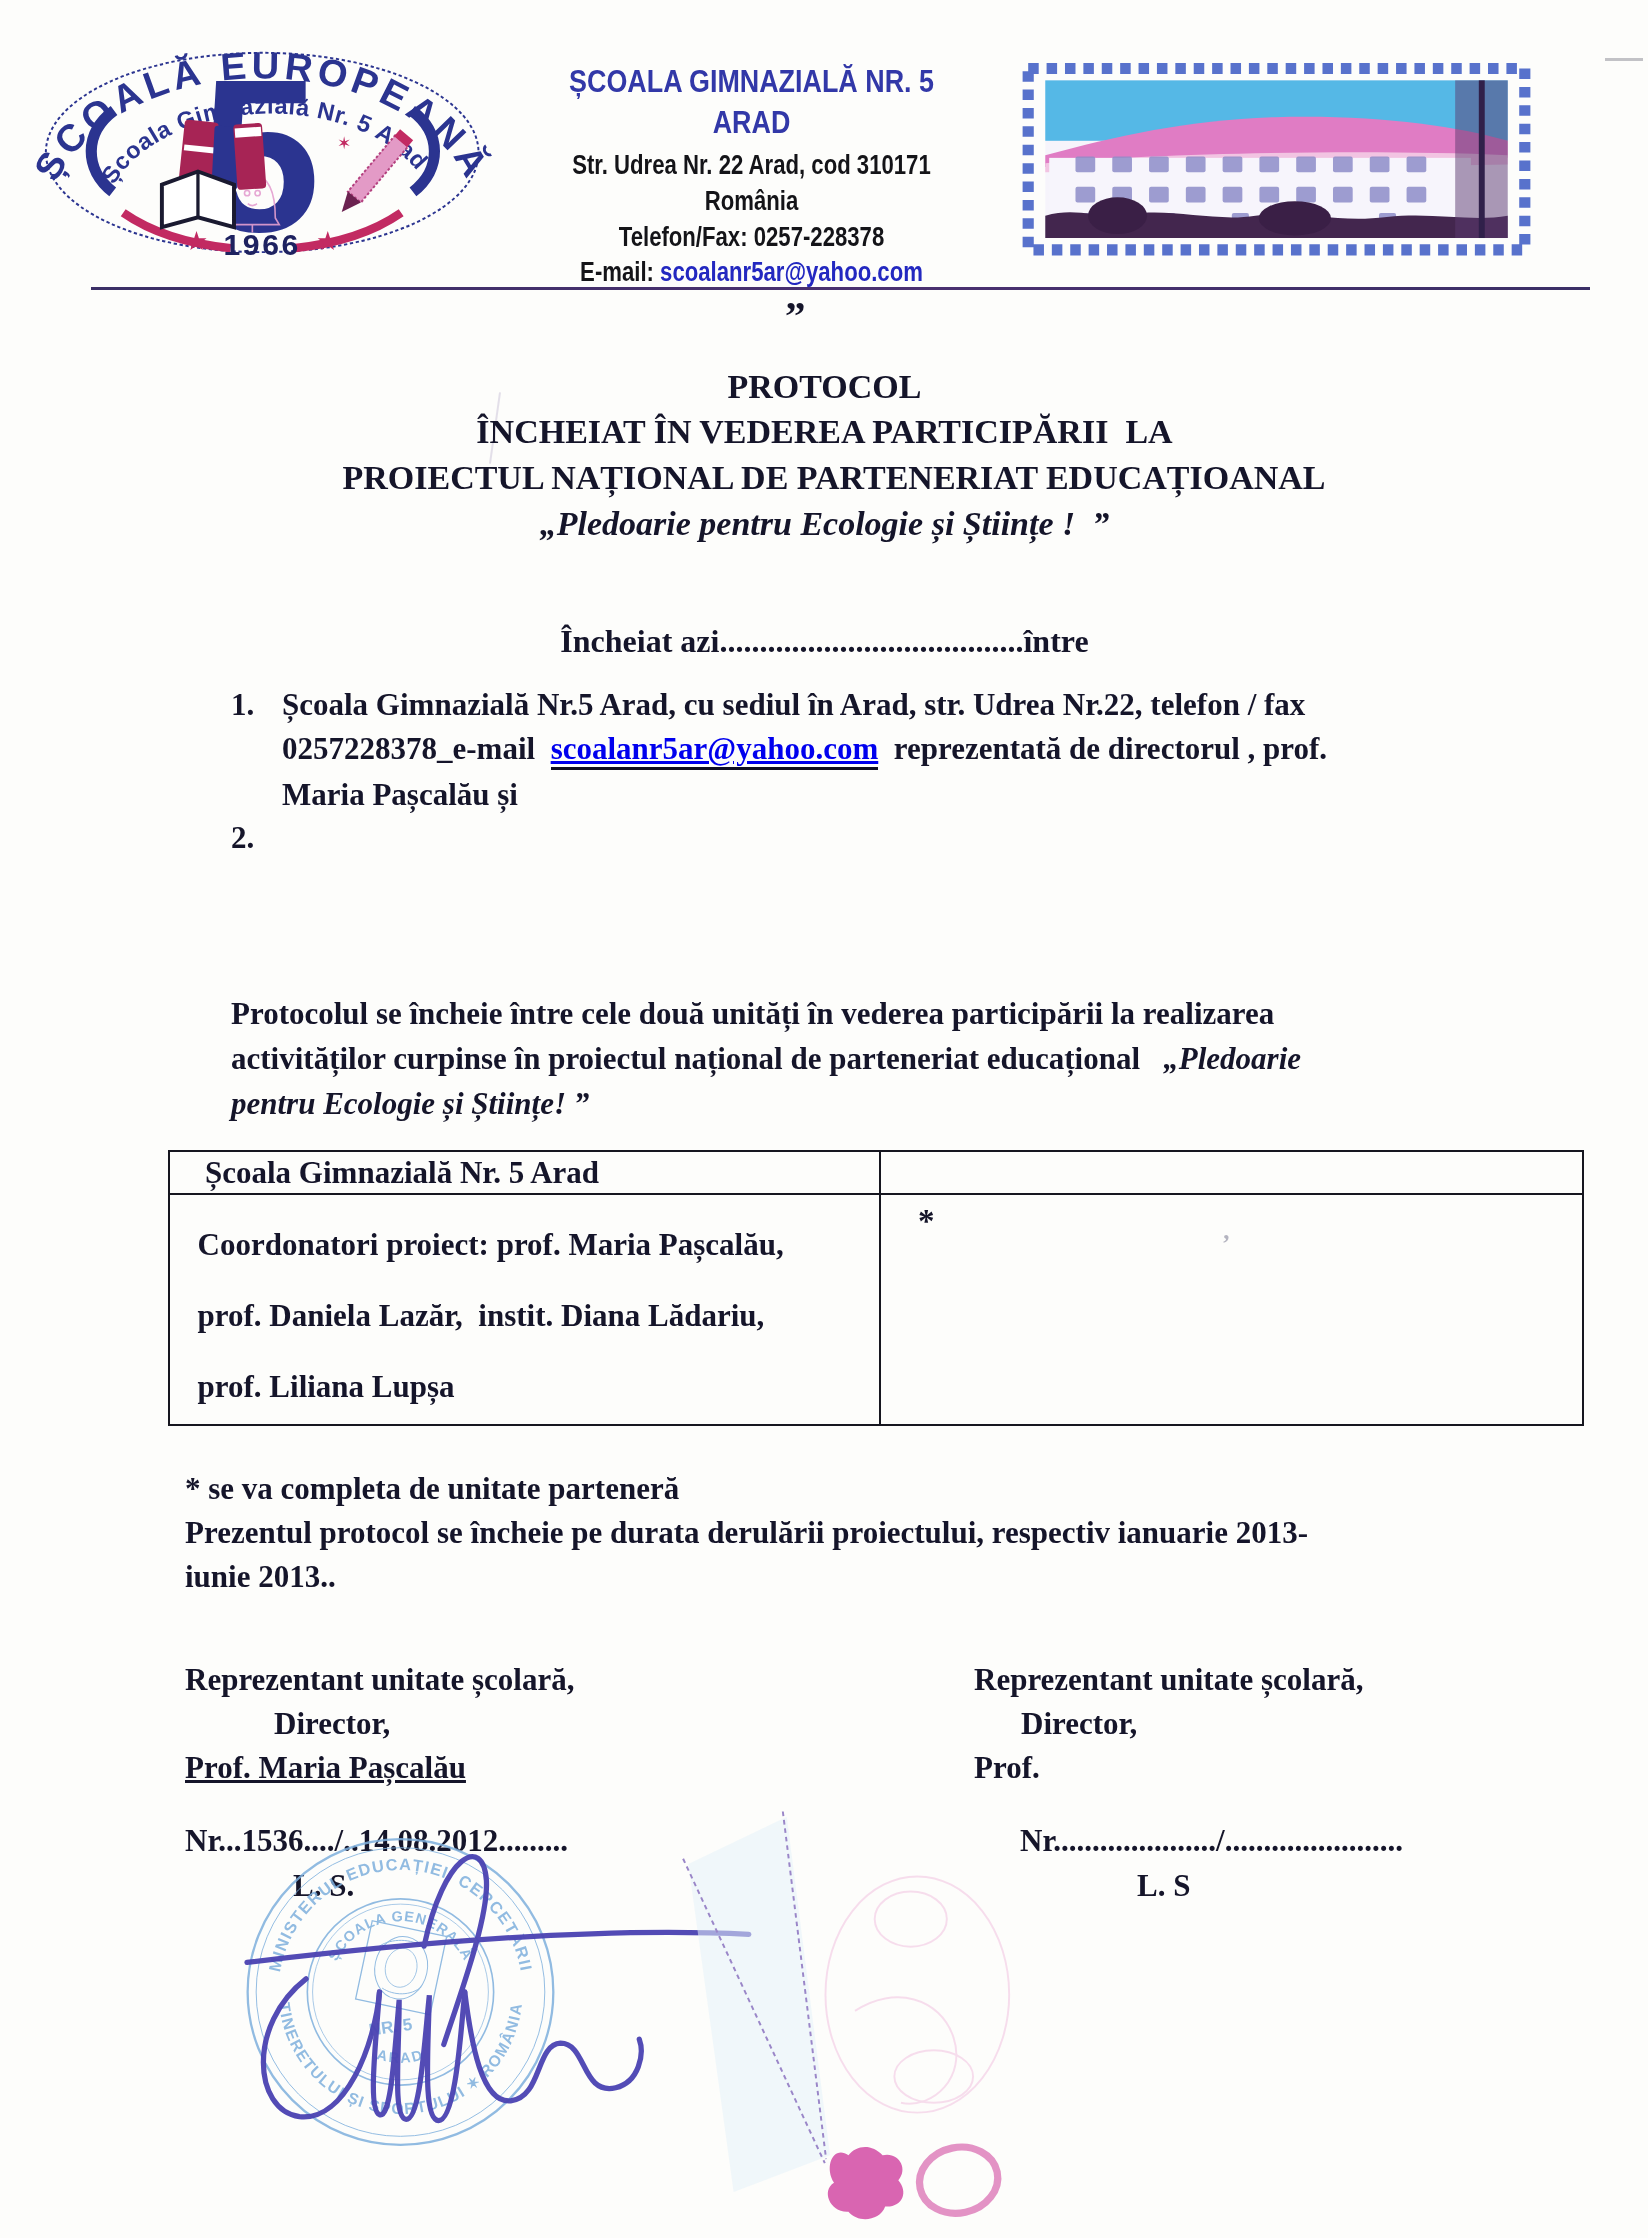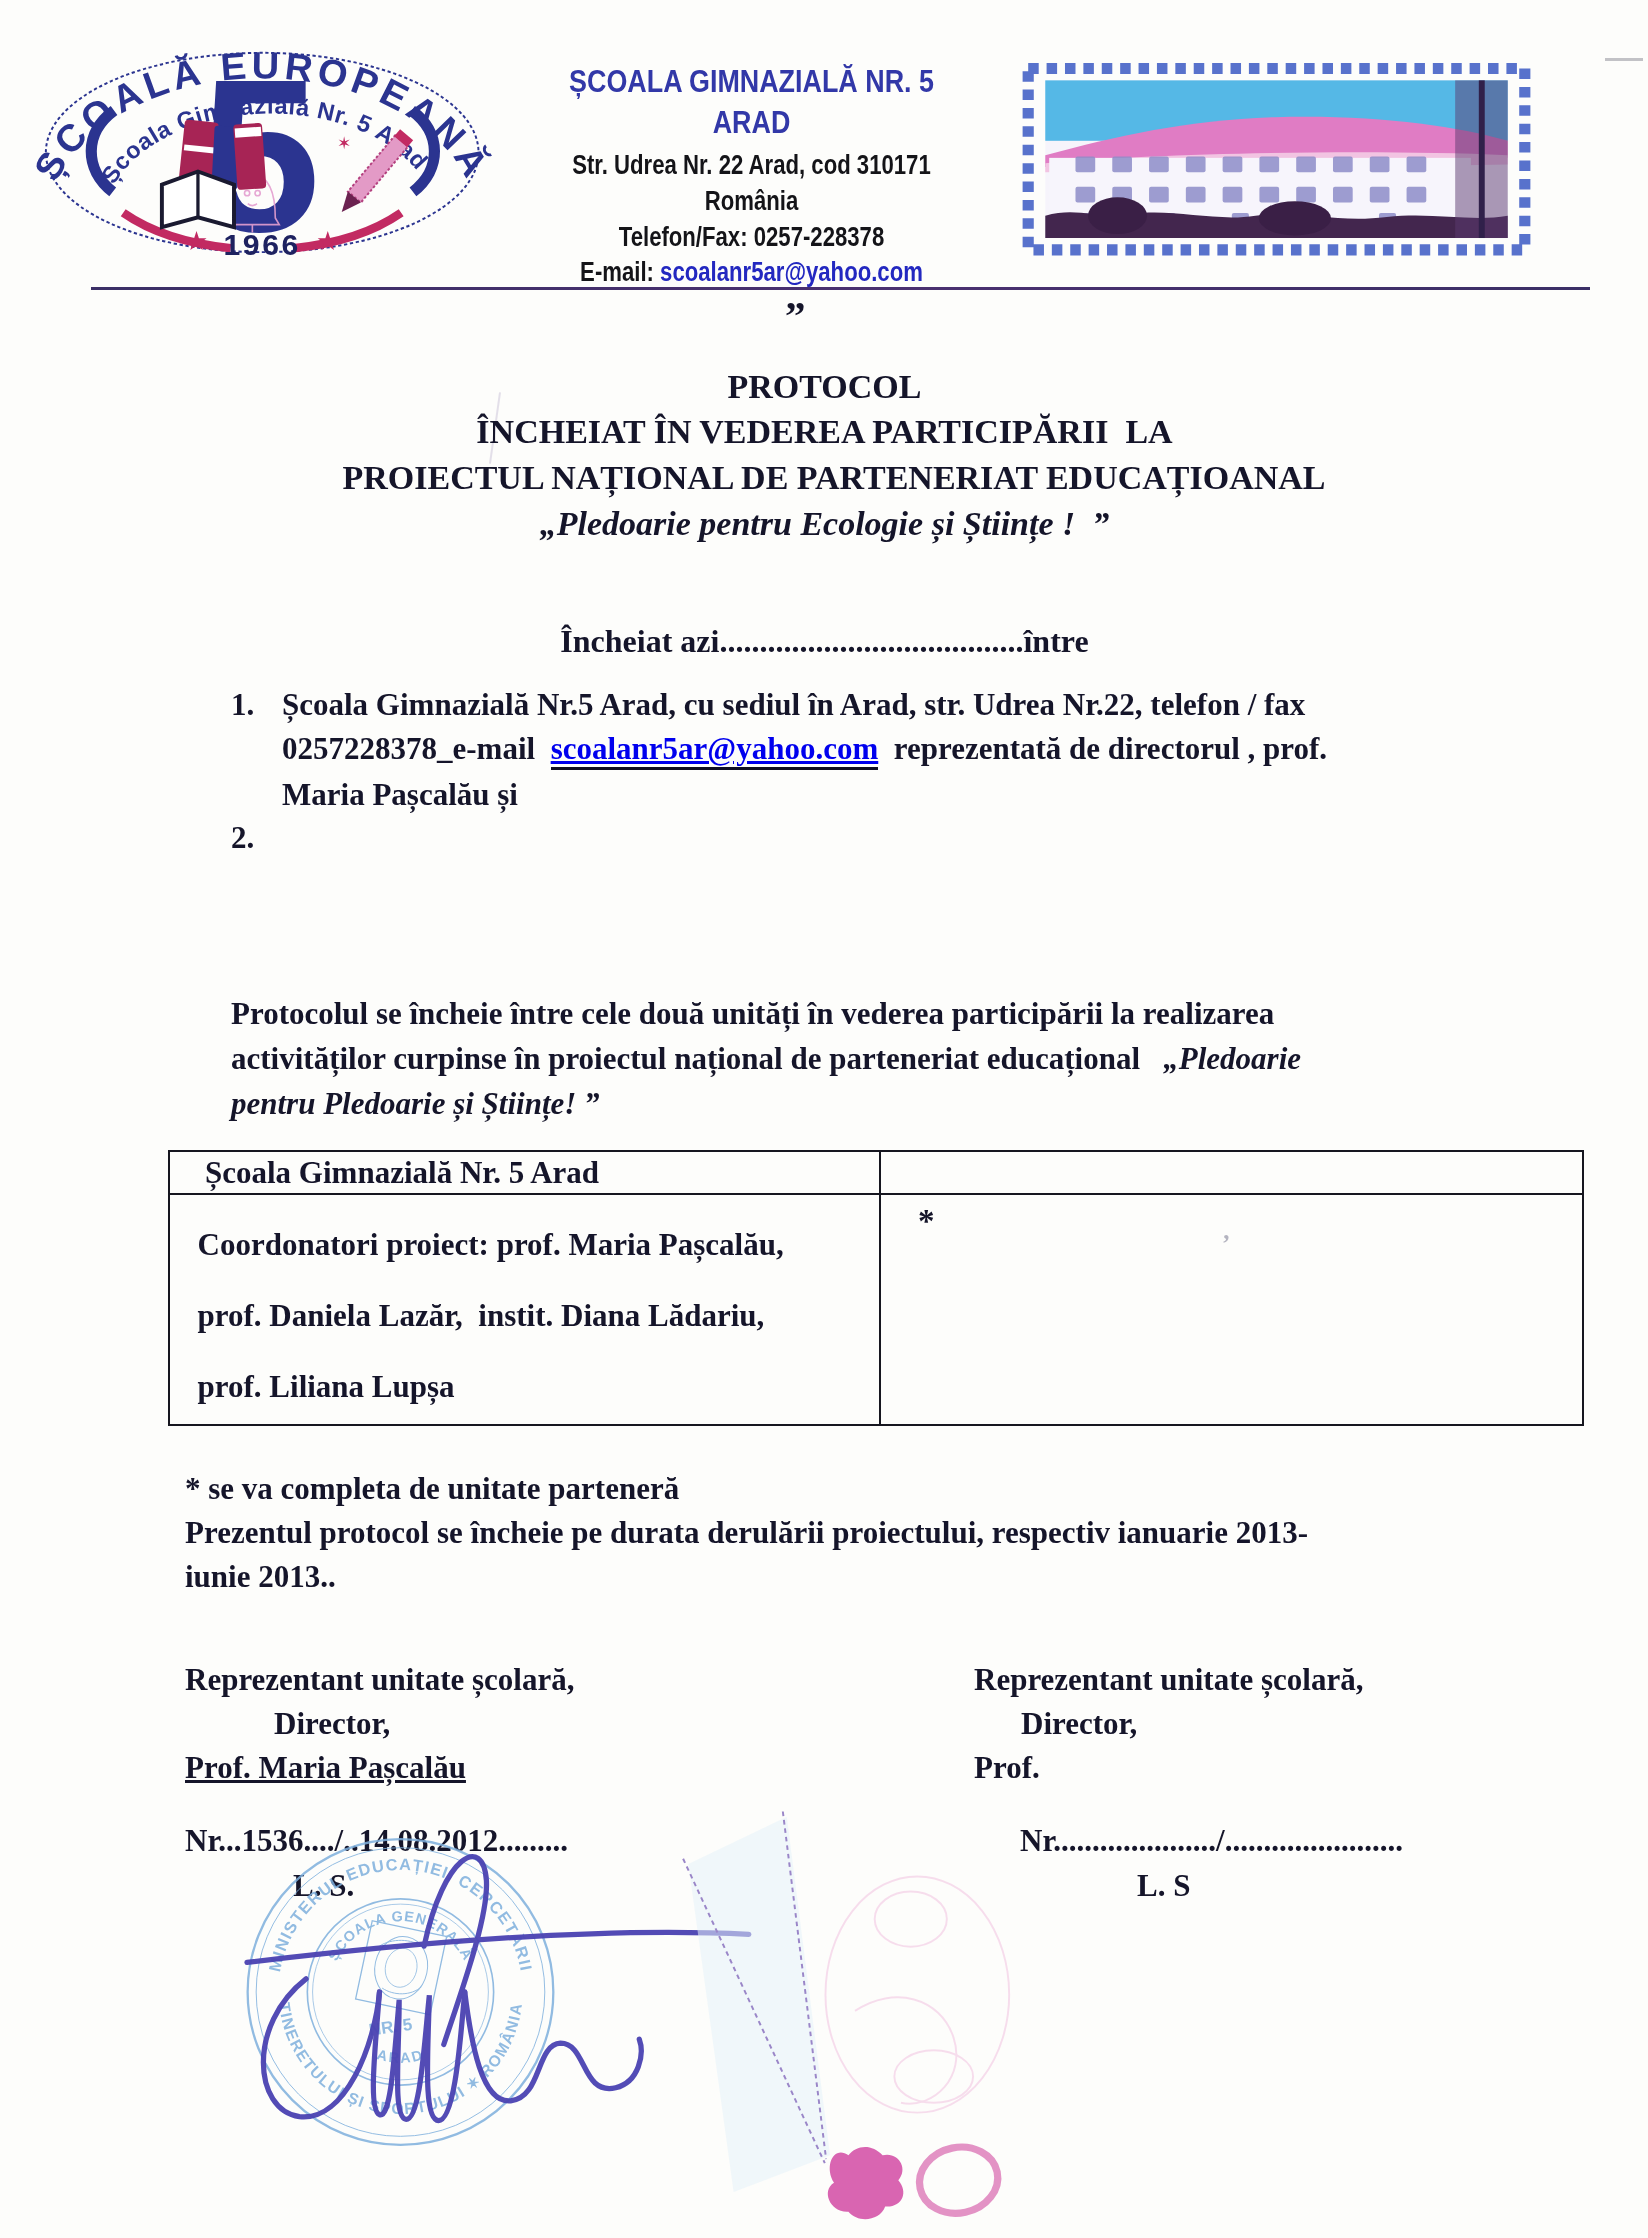--- a/index.html
+++ b/index.html
@@ -188,21 +188,21 @@
   <div class="abs doc center" style="top:623px; font-size:32px;">Încheiat azi......................................între</div>
 
   <div class="num" style="left:231px; top:687px;">1.</div>
   <div class="abs doc" style="left:282px; top:687px;">Școala Gimnazială Nr.5 Arad, cu sediul în Arad, str. Udrea Nr.22, telefon / fax</div>
   <div class="abs doc" style="left:282px; top:731px;"><span>0257228378_e-mail  </span><a href="#" class="body-email">scoalanr5ar@yahoo.com</a><span>  reprezentată de directorul , prof.</span></div>
   <div class="abs doc" style="left:282px; top:777px;">Maria Pașcalău și</div>
   <div class="num" style="left:231px; top:820px;">2.</div>
 
   <div class="abs doc" style="left:231px; top:996px;">Protocolul se încheie între cele două unități în vederea participării la realizarea</div>
   <div class="abs doc" style="left:231px; top:1041px;"><span>activităților curpinse în proiectul național de parteneriat educațional   </span><span class="italic">„Pledoarie</span></div>
-  <div class="abs doc italic" style="left:231px; top:1086px;">pentru Pledoarie și Științe! ”</div>
+  <div class="abs doc italic" style="left:231px; top:1086px;">pentru Ecologie și Științe! ”</div>
 
   <div class="ptable">
     <div class="cell c11">Școala Gimnazială Nr. 5 Arad</div>
     <div class="cell c12"></div>
     <div class="cell c21">
       <div>Coordonatori proiect: prof. Maria Pașcalău,</div>
       <div>prof. Daniela Lazăr,  instit. Diana Lădariu,</div>
       <div>prof. Liliana Lupșa</div>
     </div>
     <div class="cell c22">

